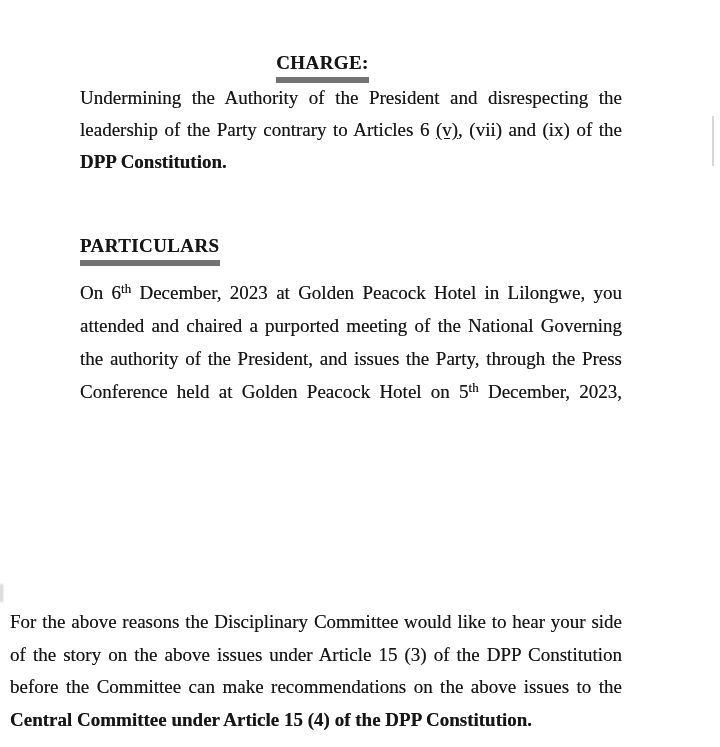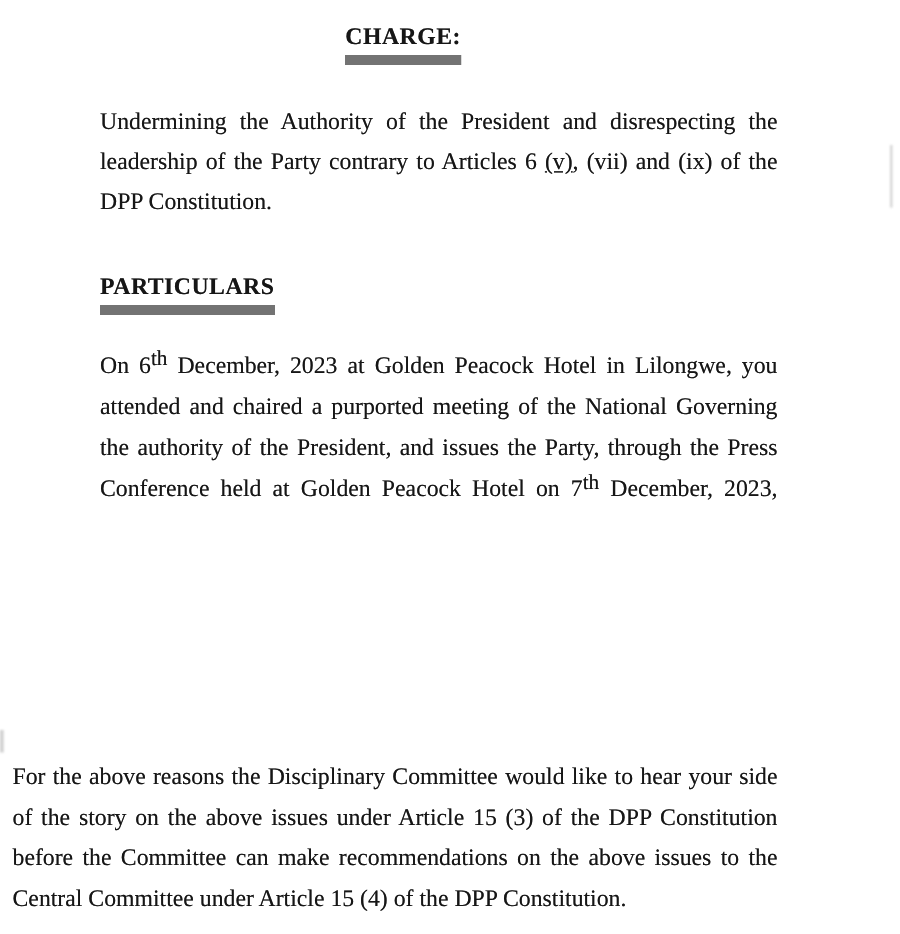--- a/index.html
+++ b/index.html
@@ -32,39 +32,41 @@
     line-height: 26px;
   }
   .charge-wrap {
     left: 0;
     top: 17px;
     width: 645px;
     text-align: center;
   }
   .particulars-wrap {
     left: 80px;
-    top: 217px;
+    top: 200px;
   }
   .heading-underline {
     display: inline-block;
-    border-bottom: 8px solid #737373;
+    border-bottom: 6px solid #737373;
     padding-bottom: 1px;
+    margin-top: 33px;
   }
   .para {
     position: absolute;
     font-size: 19px;
   }
   .para .line {
     text-align: justify;
     text-align-last: justify;
     text-justify: inter-word;
   }
   .para .line.last-line {
     text-align: center;
     text-align-last: left;
+    font-weight: bold;
   }
   .para-charge {
     left: 80px;
     top: 82px;
     width: 542px;
     line-height: 32px;
   }
   .para-particulars {
     left: 80px;
     top: 276px;
@@ -75,21 +77,21 @@
     left: 10px;
     top: 606px;
     width: 612px;
     line-height: 32.5px;
   }
   .u-ref {
     text-decoration: underline;
     text-underline-offset: 2px;
   }
   sup.ord {
-    font-size: 17px;
+    font-size: 13px;
     line-height: 0;
     vertical-align: 6px;
   }
   .artifact {
     position: absolute;
     pointer-events: none;
   }
   .artifact-left {
     left: 0;
     top: 584px;
@@ -121,21 +123,21 @@
     <div class="line"><span>leadership of the Party contrary to Articles 6 </span><span class="u-ref">(v)</span><span>, (vii) and (ix) of the</span></div>
     <div class="line last-line">DPP Constitution.</div>
   </div>
 
   <div class="heading-wrap particulars-wrap scan-text"><span class="heading-underline">PARTICULARS</span></div>
 
   <div class="para para-particulars scan-text">
     <div class="line"><span>On 6</span><sup class="ord">th</sup><span> December, 2023 at Golden Peacock Hotel in Lilongwe, you</span></div>
     <div class="line">attended and chaired a purported meeting of the National Governing</div>
     <div class="line">the authority of the President, and issues the Party, through the Press</div>
-    <div class="line"><span>Conference held at Golden Peacock Hotel on 7</span><sup class="ord">th</sup><span> December, 2023,</span></div>
+    <div class="line"><span>Conference held at Golden Peacock Hotel on 5</span><sup class="ord">th</sup><span> December, 2023,</span></div>
   </div>
 
   <div class="para para-closing scan-text">
     <div class="line">For the above reasons the Disciplinary Committee would like to hear your side</div>
     <div class="line">of the story on the above issues under Article 15 (3) of the DPP Constitution</div>
     <div class="line">before the Committee can make recommendations on the above issues to the</div>
     <div class="line last-line">Central Committee under Article 15 (4) of the DPP Constitution.</div>
   </div>
 
   <div class="artifact artifact-left"></div>

